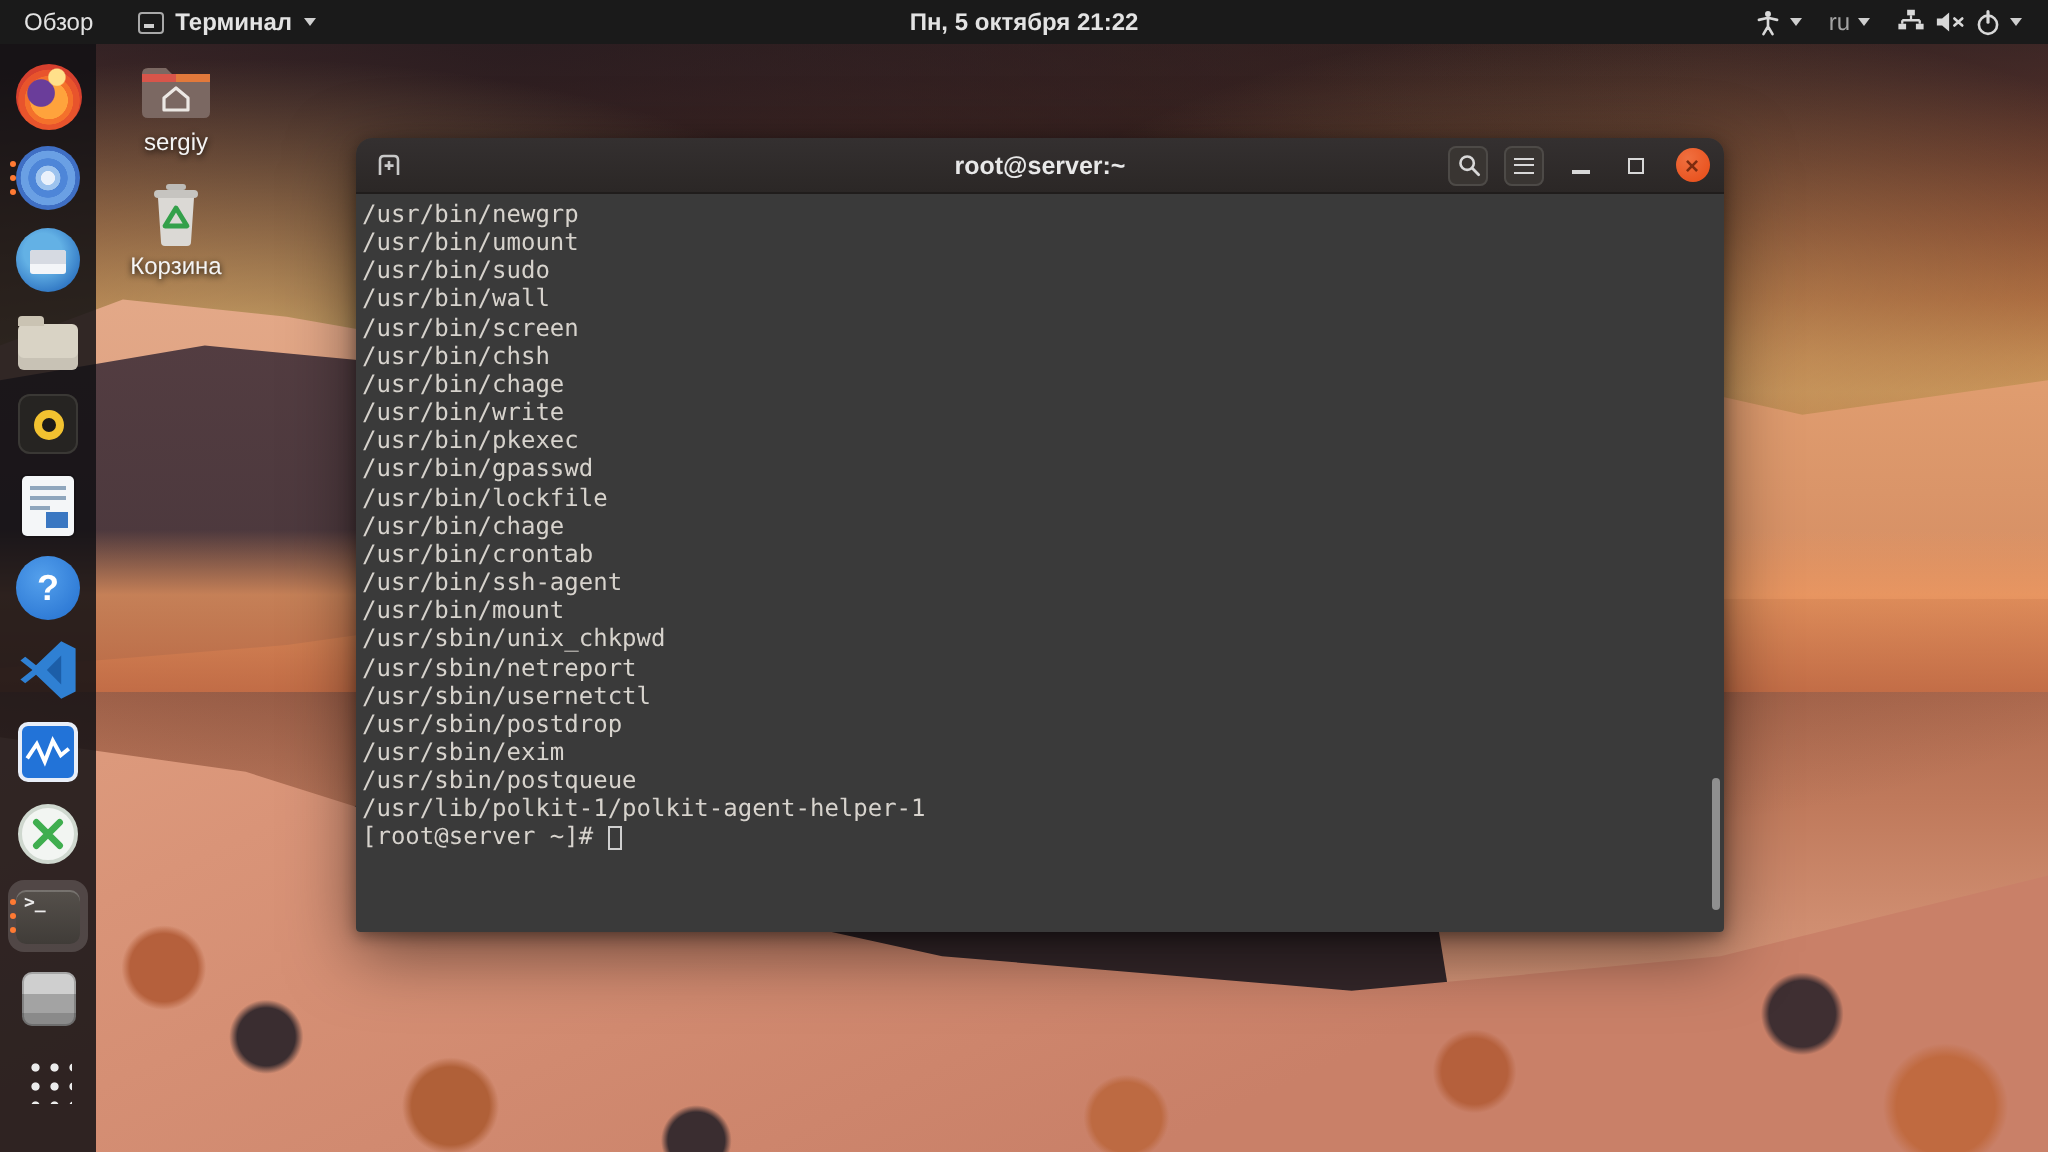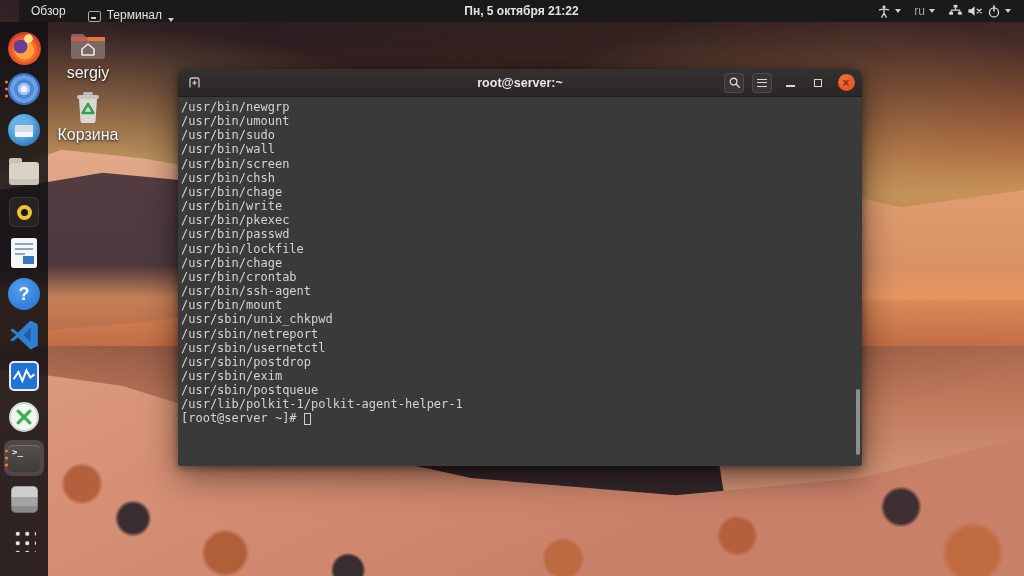--- a/index.html
+++ b/index.html
@@ -38,24 +38,24 @@
       radial-gradient(circle at 13% 90%, #3a2d30 0 1.4%, transparent 1.8%),
       radial-gradient(circle at 22% 96%, #b06038 0 2%, transparent 2.5%),
       radial-gradient(circle at 34% 99%, #3a2d30 0 1.6%, transparent 2%),
       radial-gradient(circle at 55% 97%, #bd6a42 0 2.2%, transparent 2.7%),
       radial-gradient(circle at 72% 93%, #b5603c 0 1.8%, transparent 2.3%),
       radial-gradient(circle at 88% 88%, #3f2f32 0 1.6%, transparent 2%),
       radial-gradient(circle at 95% 96%, #c06a40 0 2.2%, transparent 2.8%); }
 
   
   .topbar { position:absolute; top:0; left:0; right:0; height:22px; background:#1a1a1a;
-      display:flex; align-items:center; color:#e3e3e3; font-size:12px; z-index:50;margin-left:19px; }
+      display:flex; align-items:center; color:#e3e3e3; font-size:12px; z-index:50; }
   .tb-left { display:flex; align-items:center; height:100%; }
   .hotspot { padding:0 12px; height:100%; display:flex; align-items:center; cursor:pointer; }
-  .appmenu { display:flex; align-items:flex-end; gap:6px; padding:0 10px; height:100%; }
+  .appmenu { display:flex; align-items:center; gap:6px; padding:0 10px; height:100%;font-weight:bold; }
   .mini-term { width:13px; height:11px; border:1px solid #a9a9a9; border-radius:2px; position:relative; display:inline-block; }
   .mini-term i { position:absolute; left:2px; bottom:2px; width:5px; height:2px; background:#cfcfcf; }
   .caret { width:0; height:0; border-left:3.5px solid transparent; border-right:3.5px solid transparent; border-top:4.5px solid #cfcfcf; display:inline-block; }
   .tb-clock { position:absolute; left:50%; transform:translateX(-50%); height:100%; display:flex; align-items:center; padding:16px 10px; font-weight:bold; font-size:12px; }
   .tb-right { margin-left:auto; display:flex; align-items:center; height:100%; gap:7px; padding-right:10px; }
   .tb-group { display:flex; align-items:center; gap:4px; height:100%; padding:0 3px; }
   .tb-right svg { display:block; }
   .kb { font-size:12px; color:#a3a3a3; }
 
   
@@ -85,21 +85,21 @@
   .ic-help { width:32px; height:32px; border-radius:50%; background:radial-gradient(circle at 40% 35%, #54a0ec, #2f7bd6 75%); color:#fff; font-weight:bold; font-size:18px; display:flex; align-items:center; justify-content:center; }
   .ic-monitor { width:30px; height:30px; border-radius:5px; background:#2273d8; border:2px solid #e8eef8; display:flex; align-items:center; justify-content:center; }
   .ic-xapp { width:30px; height:30px; border-radius:50%; background:#f2f5f2; border:2px solid #cfd8cf; display:flex; align-items:center; justify-content:center; }
   .ic-terminal { width:32px; height:27px; border-radius:5px; background:linear-gradient(180deg,#55504b,#403c38); position:relative; box-shadow:inset 0 1px 0 rgba(255,255,255,.2); }
   .ic-terminal span { position:absolute; top:2px; left:4px; font-family:"DejaVu Sans Mono", monospace; font-size:9px; font-weight:bold; color:#ececec; }
   .ic-greybox { width:27px; height:27px; border-radius:5px; background:linear-gradient(180deg,#cfcfcf 0 40%, #a3a3a3 41% 75%, #8a8a8a 76%); box-shadow:inset 0 0 0 1px rgba(0,0,0,.2); }
   .ic-appgrid { width:24px; height:24px; background-image:radial-gradient(#ececec 1.8px, transparent 2.3px); background-size:9.5px 9.5px; background-position:1px 1px; }
 
   
   .desk-icon { position:absolute; width:64px; display:flex; flex-direction:column; align-items:center; gap:2px; cursor:pointer; z-index:10; }
-  .desk-icon .lbl { font-size:16px; color:#f4f4f4; text-shadow:0 1px 3px rgba(0,0,0,.9); }
+  .desk-icon .lbl { font-size:12px; color:#f4f4f4; text-shadow:0 1px 3px rgba(0,0,0,.9); }
   .di-sergiy { left:56px; top:28px; }
   .di-trash { left:56px; top:90px; }
 
   
   .window { position:absolute; left:178px; top:69px; width:684px; height:397px; border-radius:8px 8px 2px 2px;
       box-shadow:0 10px 34px rgba(0,0,0,.5), 0 2px 8px rgba(0,0,0,.4); z-index:30; overflow:hidden;
       display:flex; flex-direction:column; }
   .titlebar { height:28px; background:linear-gradient(180deg,#343030,#2b2726); border-bottom:1px solid #201d1c;
       display:flex; align-items:center; padding:0 6px; position:relative; color:#e8e8e8; flex:0 0 auto; }
   .tbtn { width:20px; height:20px; border-radius:4px; display:flex; align-items:center; justify-content:center; cursor:pointer; }
@@ -310,21 +310,21 @@
 
       <div class="term-line">/usr/bin/newgrp</div>
           <div class="term-line">/usr/bin/umount</div>
           <div class="term-line">/usr/bin/sudo</div>
           <div class="term-line">/usr/bin/wall</div>
           <div class="term-line">/usr/bin/screen</div>
           <div class="term-line">/usr/bin/chsh</div>
           <div class="term-line">/usr/bin/chage</div>
           <div class="term-line">/usr/bin/write</div>
           <div class="term-line">/usr/bin/pkexec</div>
-          <div class="term-line">/usr/bin/passwd</div>
+          <div class="term-line">/usr/bin/gpasswd</div>
           <div class="term-line">/usr/bin/lockfile</div>
           <div class="term-line">/usr/bin/chage</div>
           <div class="term-line">/usr/bin/crontab</div>
           <div class="term-line">/usr/bin/ssh-agent</div>
           <div class="term-line">/usr/bin/mount</div>
           <div class="term-line">/usr/sbin/unix_chkpwd</div>
           <div class="term-line">/usr/sbin/netreport</div>
           <div class="term-line">/usr/sbin/usernetctl</div>
           <div class="term-line">/usr/sbin/postdrop</div>
           <div class="term-line">/usr/sbin/exim</div>

